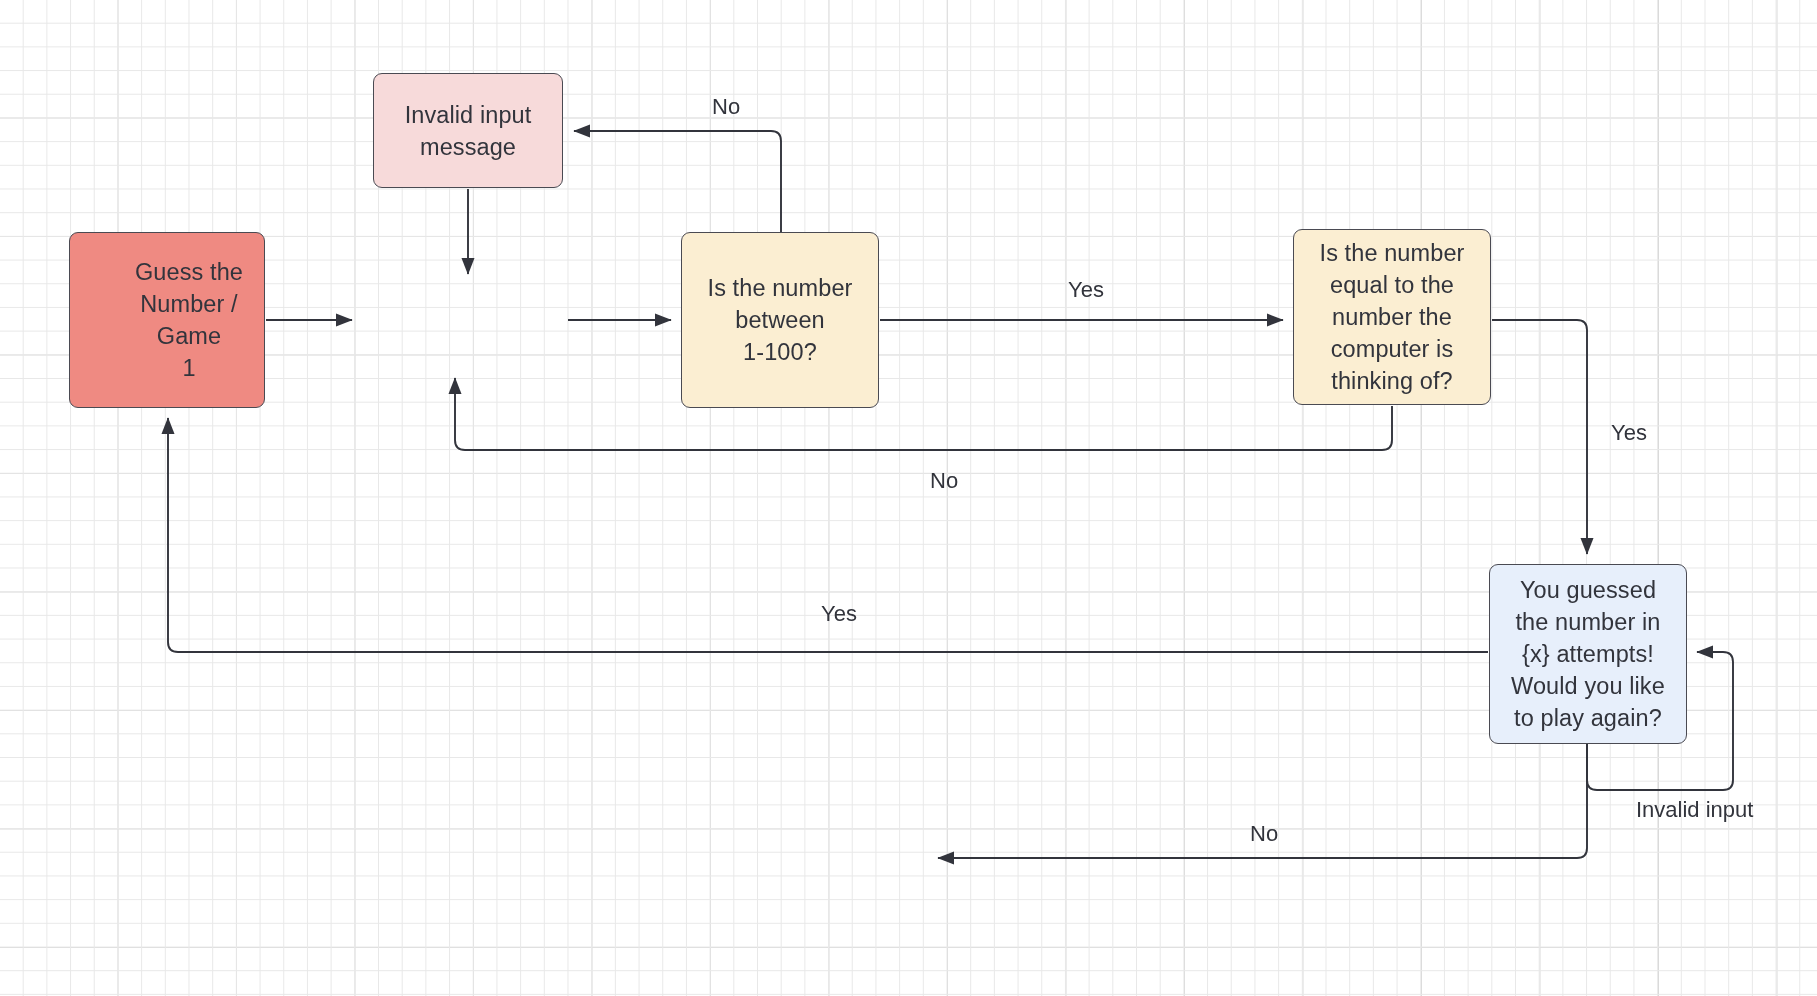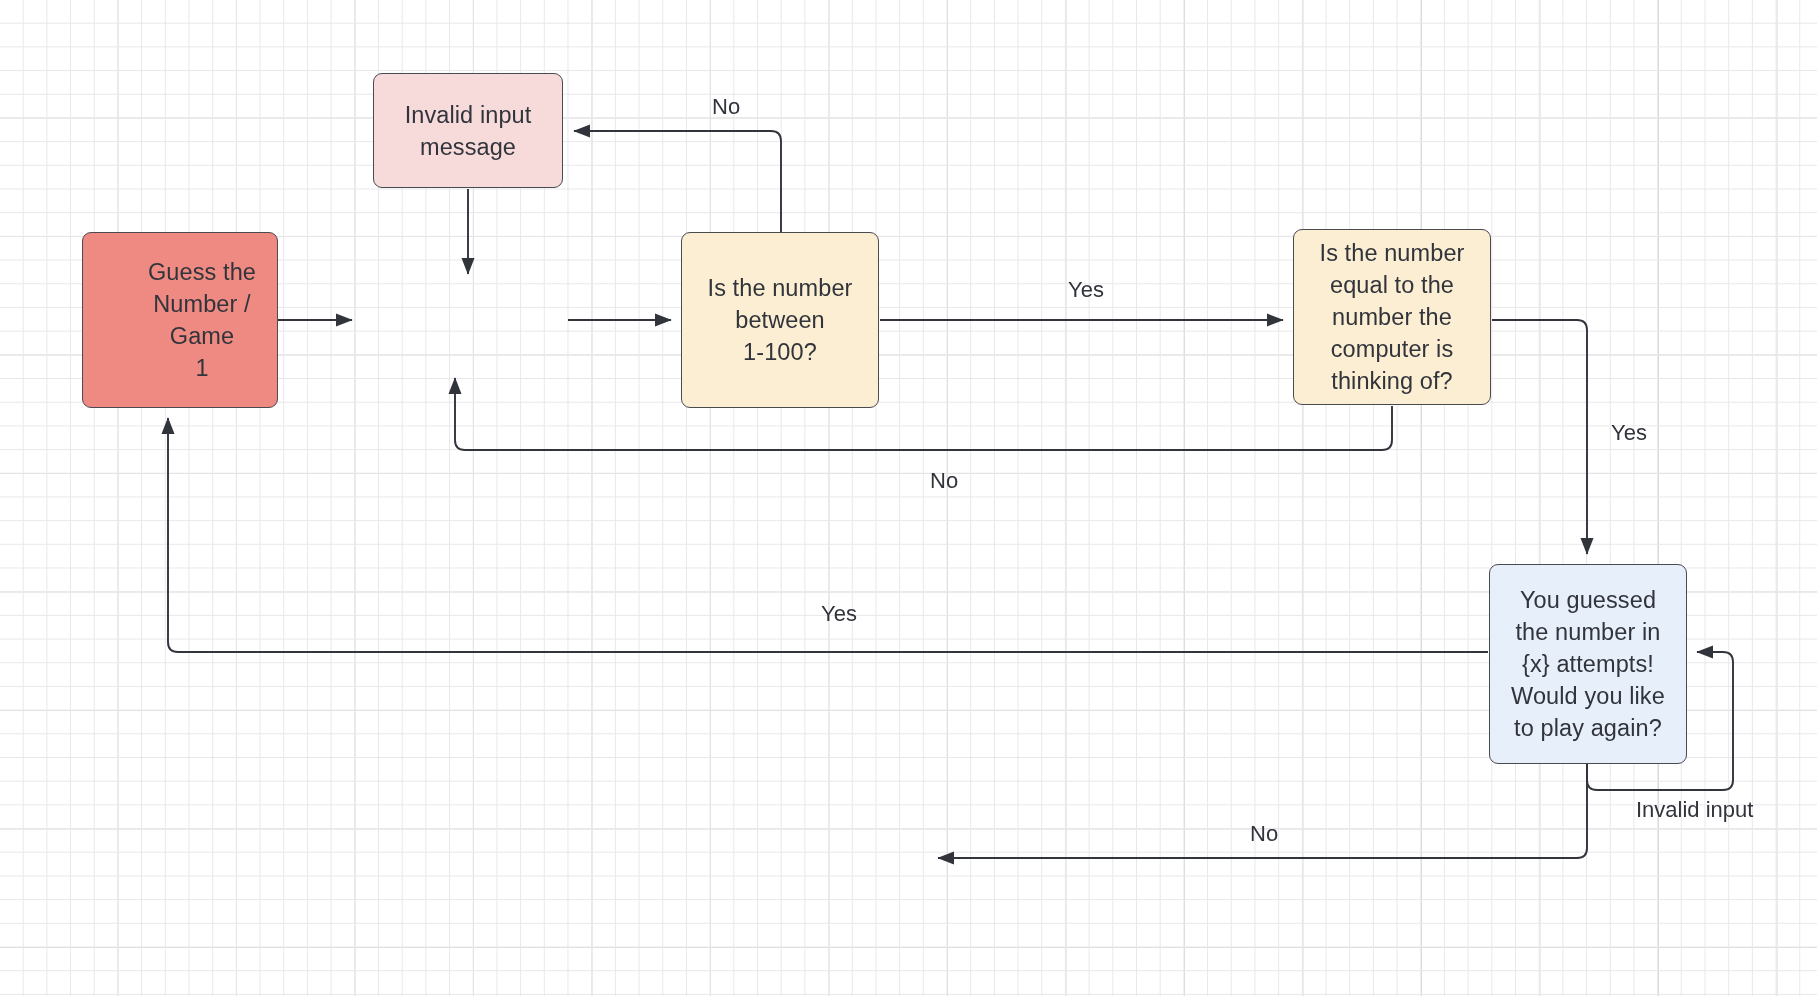--- a/index.html
+++ b/index.html
@@ -102,39 +102,39 @@
       <path d="M 1492 320 L 1577 320 Q 1587 320 1587 330 L 1587 554" marker-end="url(#arrowhead)"></path>
 
       <path d="M 1488 652 L 178 652 Q 168 652 168 642 L 168 418" marker-end="url(#arrowhead)"></path>
 
       <path d="M 1587 741 L 1587 848 Q 1587 858 1577 858 L 938 858" marker-end="url(#arrowhead)"></path>
 
       <path d="M 1587 741 L 1587 780 Q 1587 790 1597 790 L 1723 790 Q 1733 790 1733 780 L 1733 662 Q 1733 652 1723 652 L 1697 652" marker-end="url(#arrowhead)"></path>
     </g>
   </svg>
 
-  <div class="node" style="left:82px; top:232px; width:196px; height:176px; background:#ef8a82;padding-left:44px;">Guess the
+  <div class="node" style="left:69px; top:232px; width:196px; height:176px; background:#ef8a82;padding-left:44px;">Guess the
 Number / Game
 1</div>
 
   <div class="node" style="left:373px; top:73px; width:190px; height:115px; background:#f7dada;">Invalid input
 message</div>
 
 
   <div class="node" style="left:681px; top:232px; width:198px; height:176px; background:#fbeed2;">Is the number
 between
 1-100?</div>
 
   <div class="node" style="left:1293px; top:229px; width:198px; height:176px; background:#fbeed2;">Is the number
 equal to the
 number the
 computer is
 thinking of?</div>
 
-  <div class="node" style="left:1489px; top:564px; width:198px; height:200px; background:#e7effb;">You guessed
+  <div class="node" style="left:1489px; top:564px; width:198px; height:180px; background:#e7effb;">You guessed
 the number in
 {x} attempts!
 Would you like
 to play again?</div>
 
 
   <div class="edge-label" style="left:712px; top:93px;">No</div>
 
   <div class="edge-label" style="left:1068px; top:276px;">Yes</div>
 

